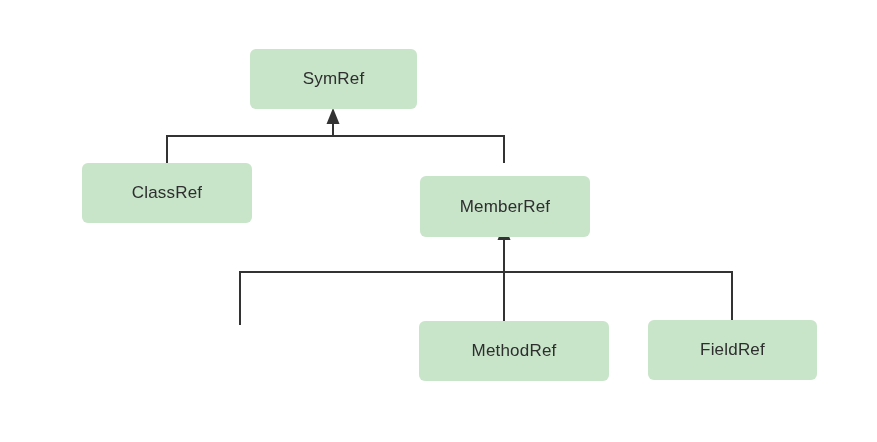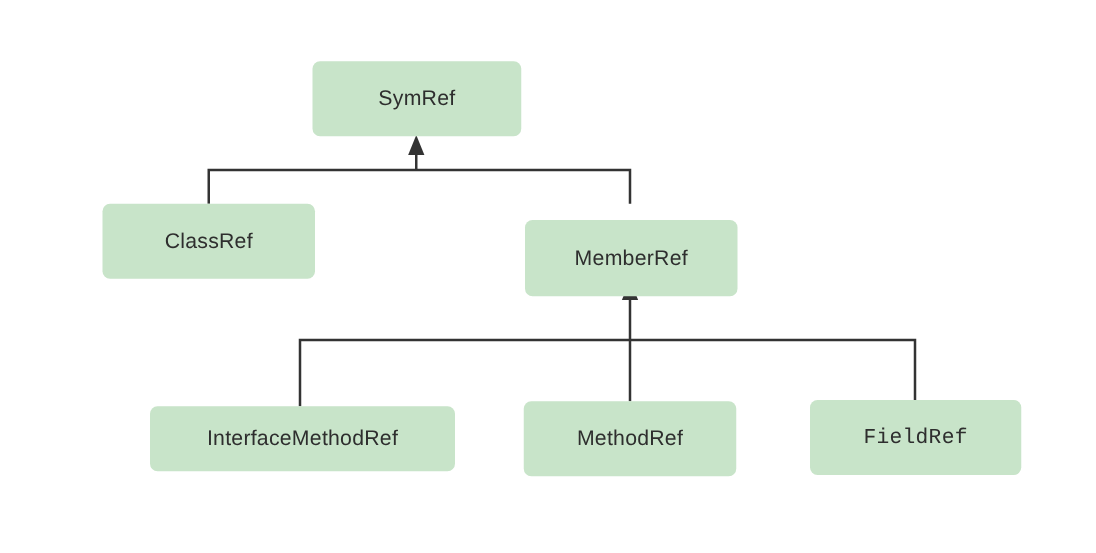--- a/index.html
+++ b/index.html
@@ -47,22 +47,22 @@
     border-radius: 6px;
     color: var(--node-text);
     font-size: 17px;
     letter-spacing: 0.2px;
     white-space: nowrap;
   }
   .node-symref             { left: 250px; top: 49px;  width: 167px; height: 60px; }
   .node-classref           { left: 82px;  top: 163px; width: 170px; height: 60px; }
   .node-memberref          { left: 420px; top: 176px; width: 170px; height: 61px; }
   .node-interfacemethodref { left: 120px; top: 325px; width: 244px; height: 52px; }
-  .node-methodref          { left: 419px; top: 321px; width: 170px; height: 60px; }
-  .node-fieldref           { left: 648px; top: 320px; width: 169px; height: 60px; font-family: Liberation Mono, monospace; }
+  .node-methodref          { left: 419px; top: 321px; width: 190px; height: 60px; }
+  .node-fieldref           { left: 648px; top: 320px; width: 169px; height: 60px; }
 </style>
 </head>
 <body>
 
 <div class="canvas">
 
   <svg class="edges" viewBox="0 0 877 442" xmlns="http://www.w3.org/2000/svg">
 
     <polyline class="stroke" points="167,163 167,136 504,136 504,163"></polyline>
     <line class="stroke" x1="333" y1="136" x2="333" y2="121"></line>
@@ -78,23 +78,20 @@
   </div>
 
   <div class="node node-classref">
     <span>ClassRef</span>
   </div>
 
   <div class="node node-memberref">
     <span>MemberRef</span>
   </div>
 
-  <div class="node node-interfacemethodref">
-    <span>InterfaceMethodRef</span>
-  </div>
 
   <div class="node node-methodref">
     <span>MethodRef</span>
   </div>
 
   <div class="node node-fieldref">
     <span>FieldRef</span>
   </div>
 
 </div>

